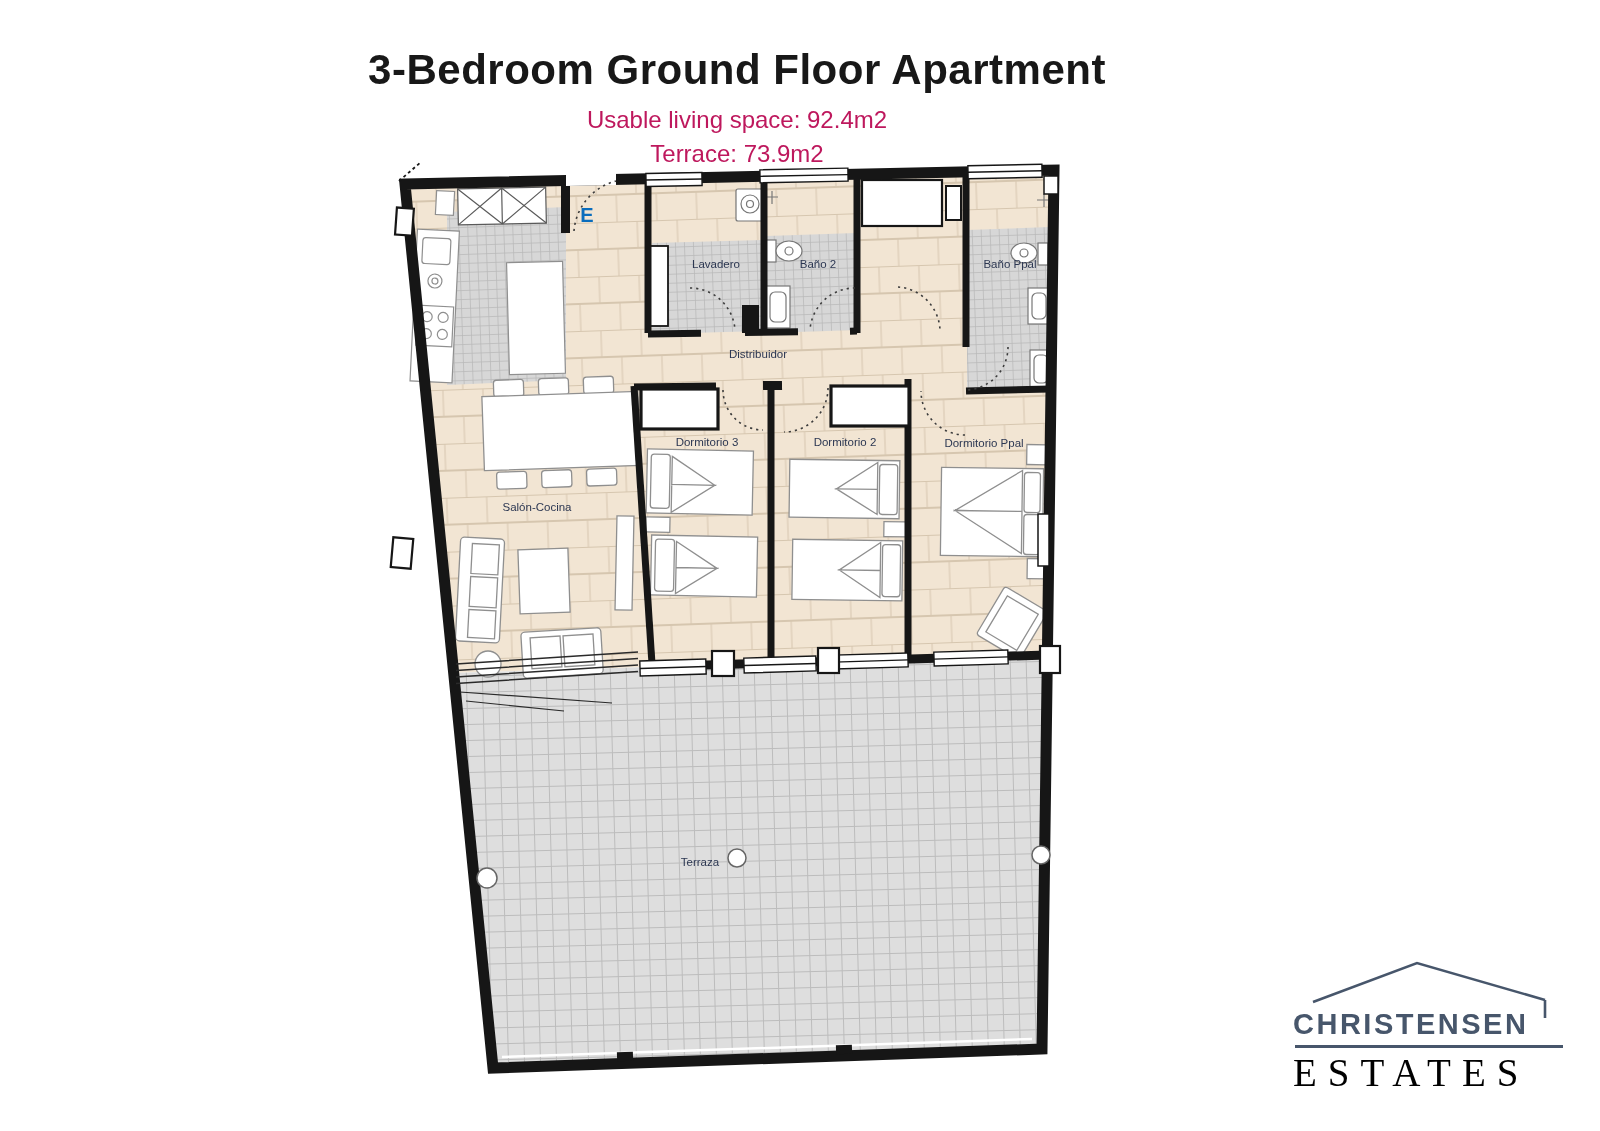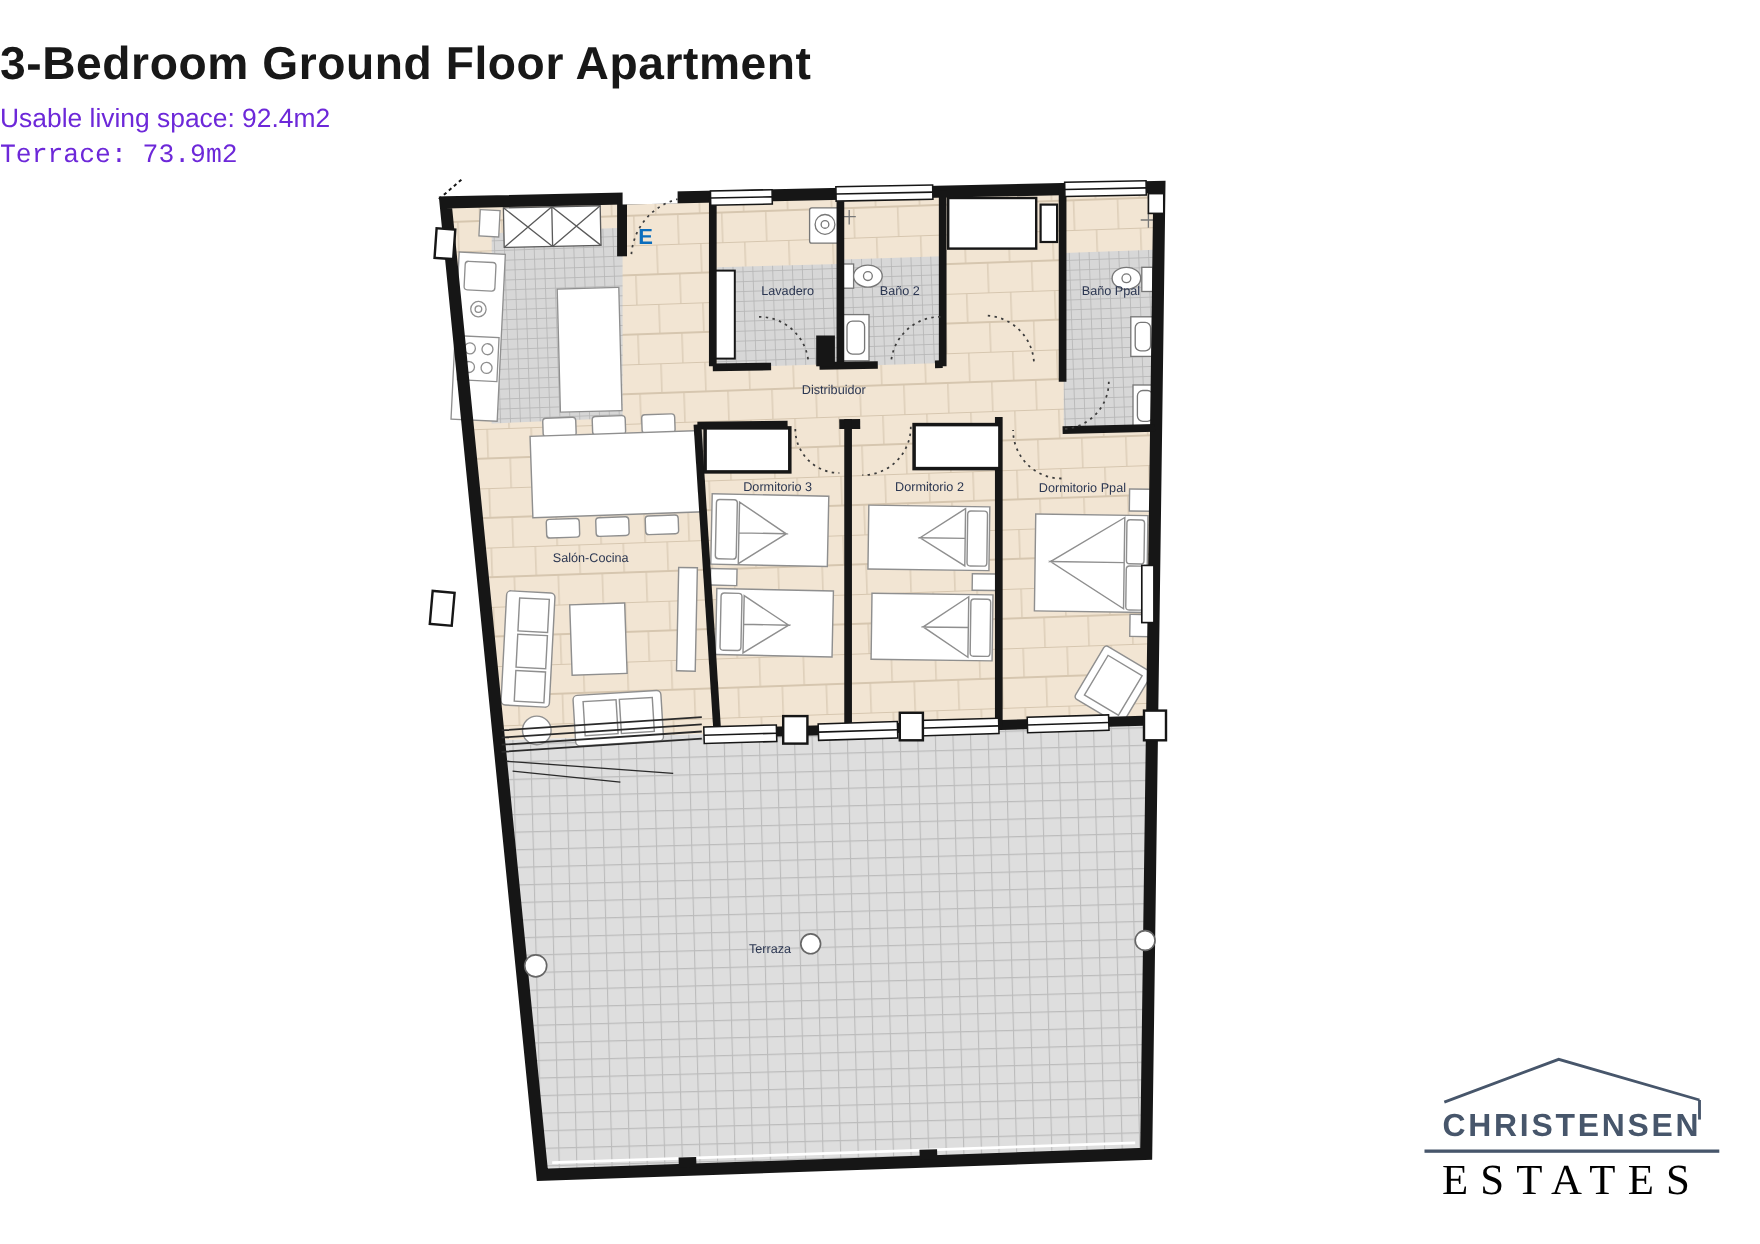--- a/index.html
+++ b/index.html
@@ -1,25 +1,25 @@
 <!DOCTYPE html>
 <html><head>
 <meta charset="utf-8">
 <style>
   html,body{margin:0;padding:0;background:#ffffff;}
   .page{position:relative;width:1600px;height:1131px;background:#fff;overflow:hidden;
         font-family:"Liberation Sans",sans-serif;}
-  .header{position:absolute;left:0;top:0;width:1474px;text-align:left;}
+  .header{position:absolute;left:0;top:12px;width:1474px;text-align:center;}
   .title{margin:34px 0 0 0;font-size:42px;font-weight:700;color:#181818;letter-spacing:.5px;}
-  .subtitle{font-size:24px;color:#6d28d9;margin-top:10px;line-height:1.35;}
-  .subtitle.second{margin-top:2px;font-family:Liberation Mono, monospace;}
+  .subtitle{font-size:24px;color:#be185d;margin-top:10px;line-height:1.35;}
+  .subtitle.second{margin-top:2px;}
   .plan-svg{position:absolute;left:0;top:0;}
   svg text.room{font-family:"Liberation Sans",sans-serif;font-size:11.5px;fill:#2c3752;}
   svg text.entry{font-family:"Liberation Sans",sans-serif;font-size:20px;font-weight:700;fill:#0a6dbd;}
-  .logo{position:absolute;left:1293px;top:956px;width:272px;text-align:center;}
+  .logo{position:absolute;left:1293px;top:956px;width:272px;}
   .logo .roof{display:block;margin:0 auto;}
   .logo .name{font-size:29px;font-weight:600;letter-spacing:2.5px;color:#47566b;margin-top:-10px;}
   .logo .rule{height:3px;background:#47566b;margin:4px 2px 2px 2px;}
   .logo .estates{font-family:"Liberation Serif",serif;font-size:39px;letter-spacing:11px;
                  color:#000000;margin-top:2px;}
 </style>
 </head>
 <body>
 
 <div class="page">

